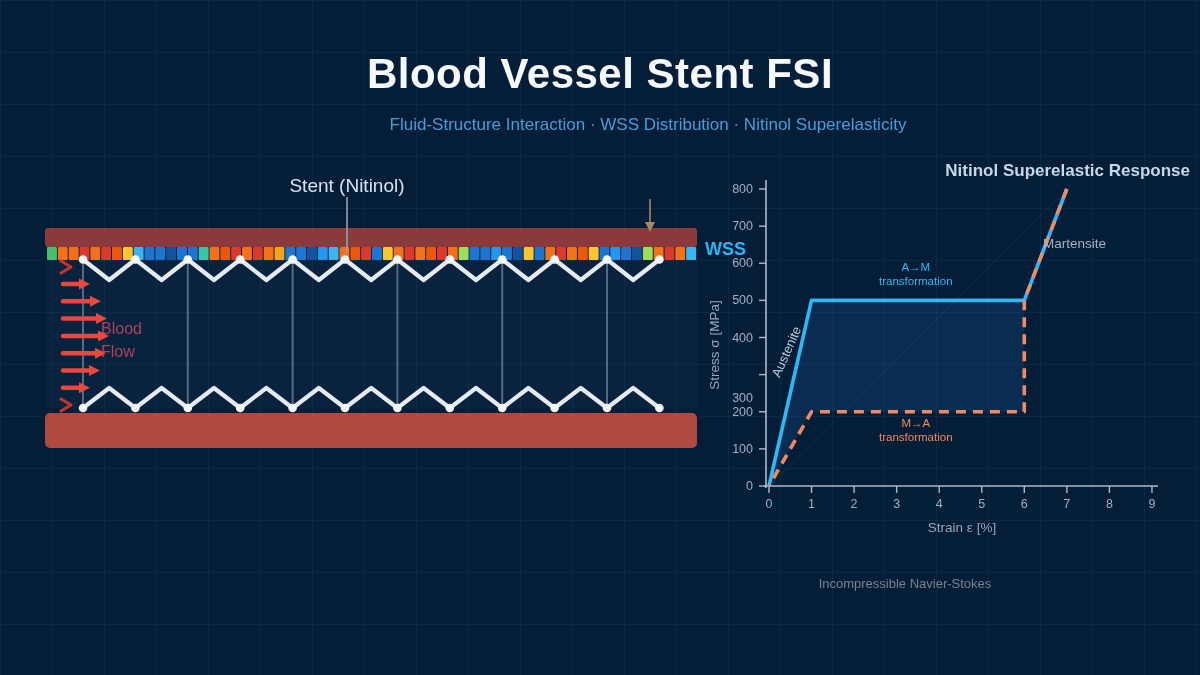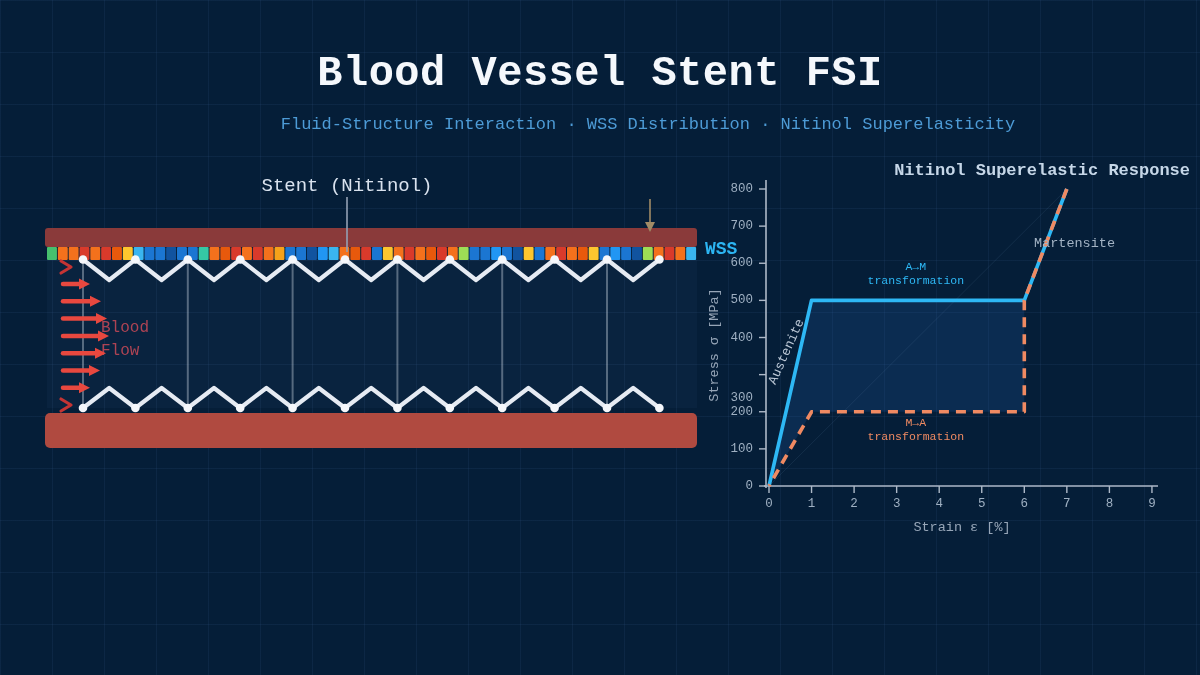--- a/index.html
+++ b/index.html
@@ -3,21 +3,21 @@
 <meta charset="utf-8">
 <style>
   html,body{margin:0;padding:0;background:#051e38;}
   .stage{
     position:relative;width:1200px;height:675px;overflow:hidden;
     background-color:#051e38;
     background-image:
       linear-gradient(rgba(86,134,196,0.09) 1px, transparent 1px),
       linear-gradient(90deg, rgba(86,134,196,0.09) 1px, transparent 1px);
     background-size:52px 52px;
-    font-family:Liberation Mono, monospace;
+    font-family:Liberation Sans, sans-serif;
   }
   .abs{position:absolute;}
   .page-title{top:50px;left:0;width:1200px;text-align:center;
     font-size:42px;font-weight:700;color:#f5f8fc;letter-spacing:0.5px;}
   .page-subtitle{top:115px;left:0;width:1200px;text-align:center;
     font-size:17px;color:#4d9bd6;padding-left:48px;}
   .stent-label{left:240px;top:175px;width:214px;text-align:center;
     font-size:19px;color:#d9e2ee;}
   .vessel-wall-label{left:560px;top:152px;width:180px;text-align:center;
     font-size:14.5px;line-height:1.4;color:#c4ad8a;}
@@ -231,14 +231,15 @@
         <div>transformation</div>
       </div>
       <div class="ann" style="left: 86.871px; top: 201.979px; color: rgb(188, 200, 214); font-size: 13px; transform: translate(-50%, -50%) rotate(-66deg);">
         <div>Austenite</div>
       </div>
       <div class="ann" style="left: 374.509px; top: 93.945px; color: rgb(163, 179, 196); font-size: 13.5px; transform: translate(-50%, -50%);">
         <div>Martensite</div>
       </div>
     </div>
 
+  <div class="abs formula-caption">Incompressible Navier-Stokes</div>
 
 </div>
 
 </body></html>

